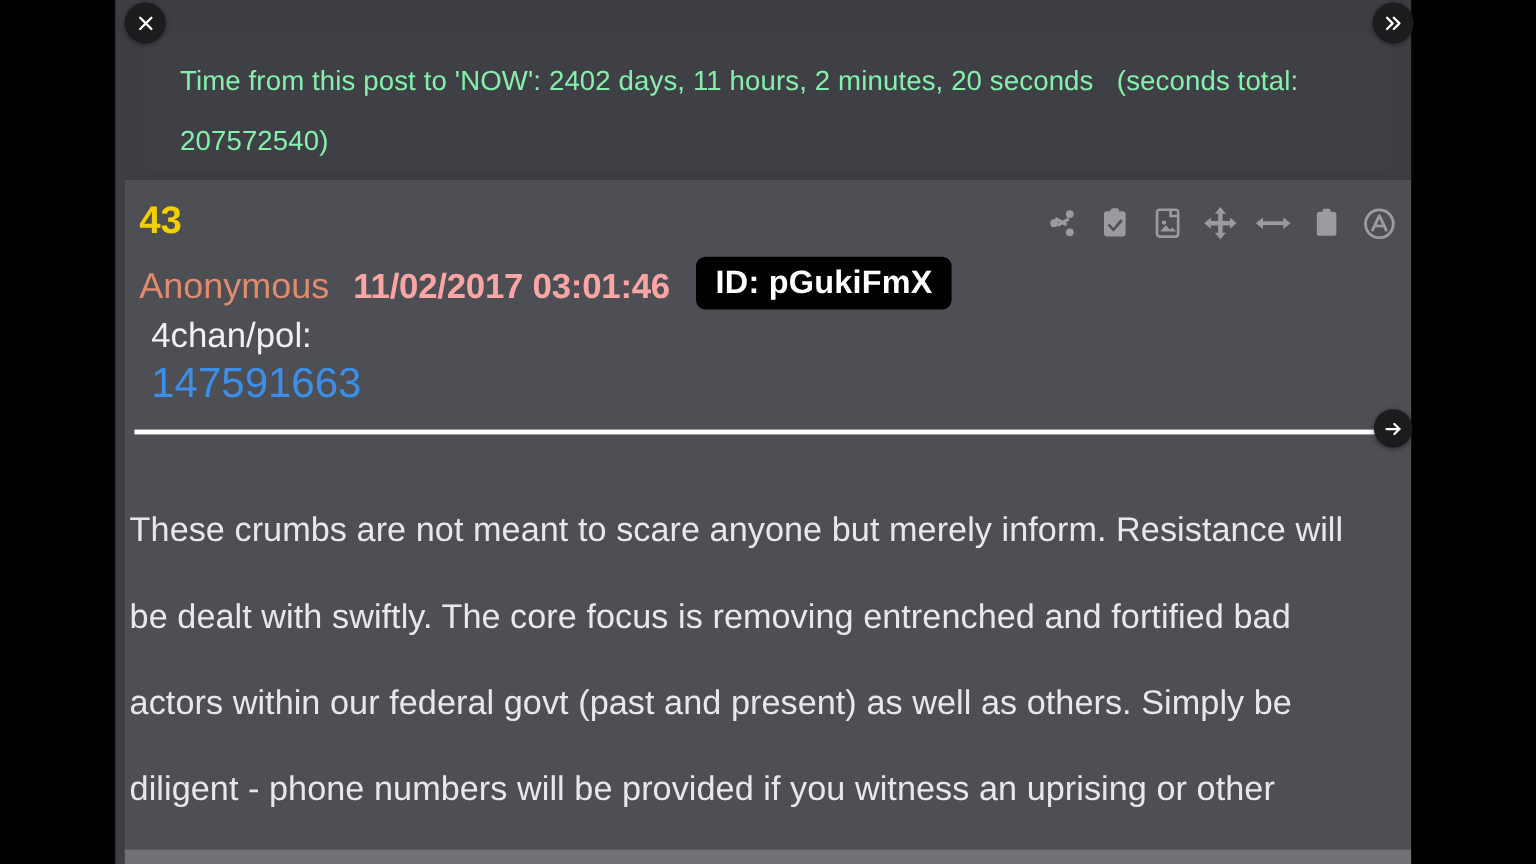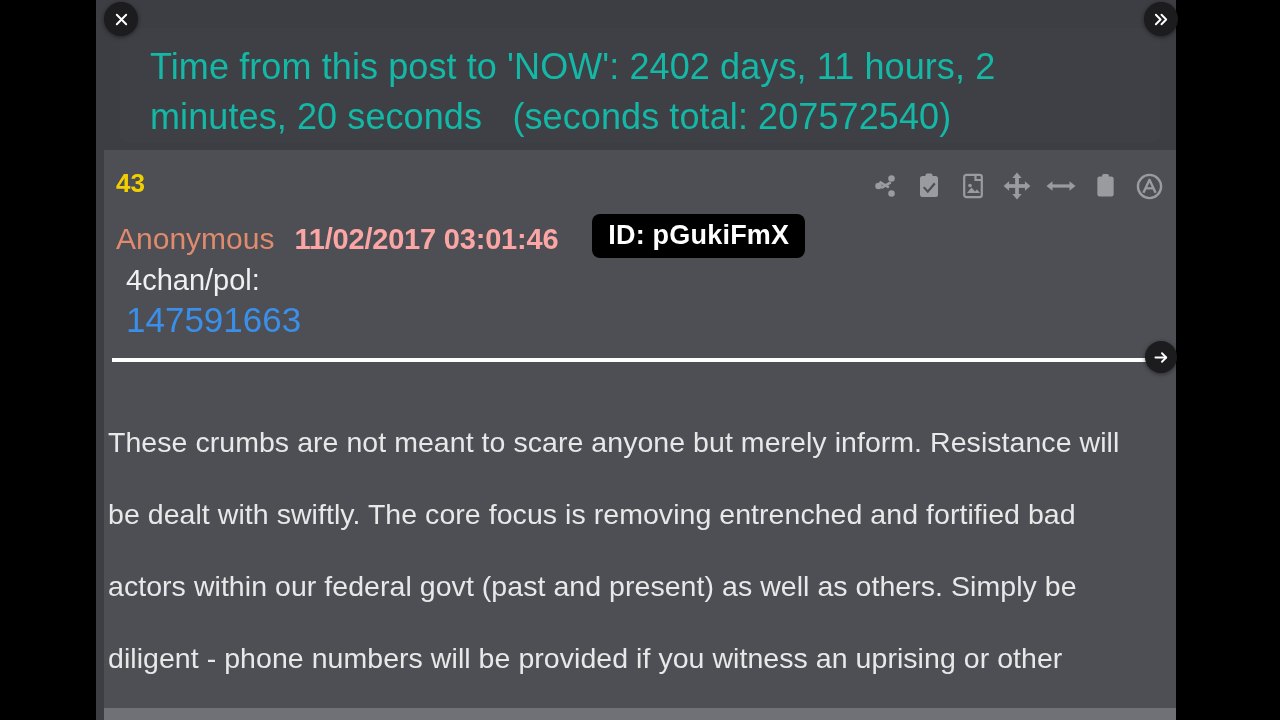--- a/index.html
+++ b/index.html
@@ -37,22 +37,22 @@
     left: 24px;
     top: 28px;
     width: 1040px;
     height: 115px;
     background: #3e4045;
     border-radius: 9px;
     box-sizing: border-box;
     padding: 14px 26px 12px 30px;
   }
   .time-banner-text {
-    color: #14b8a6;
-    font-size: 36px;
+    color: #86efac;
+    font-size: 23px;
     line-height: 50px;
     letter-spacing: 0.1px;
     white-space: pre-wrap;
     font-family: "Liberation Sans", sans-serif;
   }
 
   
   .post-card {
     position: absolute;
     left: 8px;
@@ -64,21 +64,21 @@
 
   .post-header {
     position: relative;
     padding: 10px 18px 10px 12px;
     min-height: 150px;
     box-sizing: border-box;
   }
 
   .post-number {
     color: #f2d000;
-    font-size: 26px;
+    font-size: 32px;
     font-weight: bold;
     line-height: 34px;
     margin: 6px 0 14px 0;
   }
 
   .meta-line-1 {
     display: flex;
     align-items: flex-end;
     gap: 20px;
     line-height: 38px;
@@ -96,21 +96,21 @@
     letter-spacing: -0.2px;
   }
   .id-badge {
     background: #000000;
     color: #ffffff;
     font-size: 27px;
     font-weight: bold;
     border-radius: 8px;
     padding: 2px 16px 4px 16px;
     letter-spacing: 0.2px;
-    margin-left: 14px;
+    margin-left: 2px;
     white-space: nowrap;
   }
 
   .meta-line-2 {
     display: flex;
     align-items: baseline;
     gap: 0px;
     line-height: 40px;
     margin-top: 2px;
     flex-direction: column;

